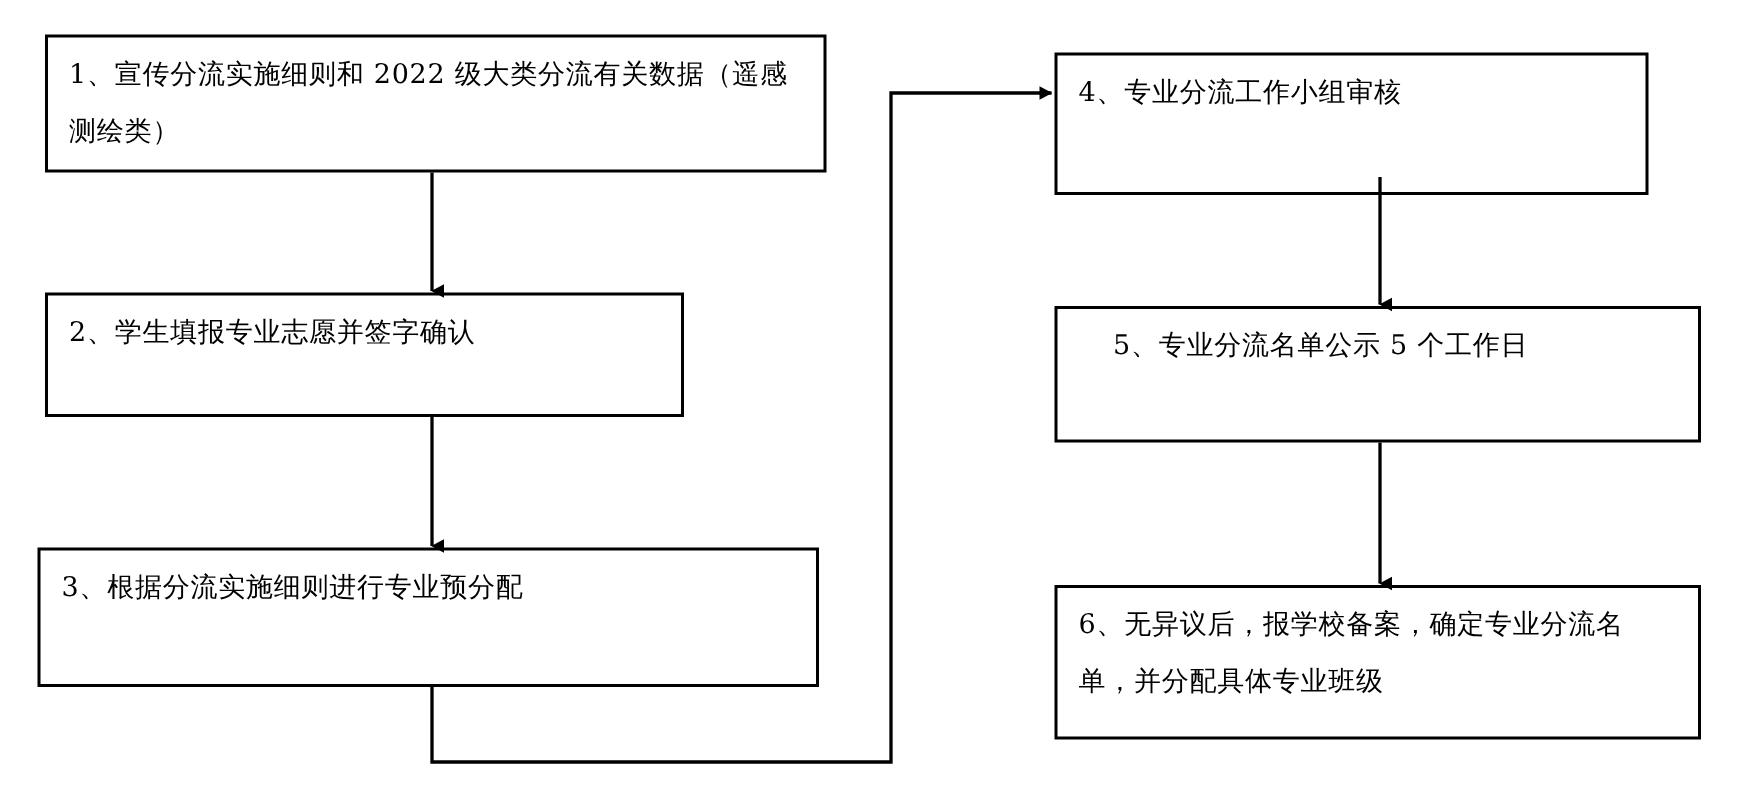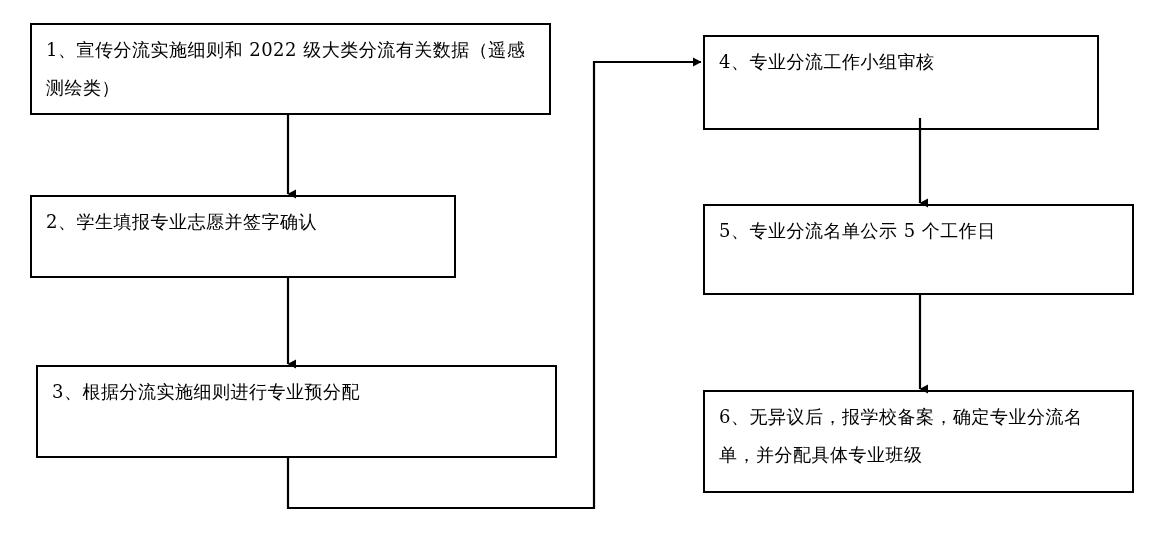--- a/index.html
+++ b/index.html
@@ -47,29 +47,29 @@
 <div id="canvas">
 
   <div class="flow-box" style="left:30px; top:23px; width:521px; height:92px;">
     <span class="box-text">1、宣传分流实施细则和 2022 级大类分流有关数据（遥感测绘类）</span>
   </div>
 
   <div class="flow-box" style="left:30px; top:195px; width:426px; height:83px;">
     <span class="box-text">2、学生填报专业志愿并签字确认</span>
   </div>
 
-  <div class="flow-box" style="left:36px; top:365px; width:521px; height:93px;">
+  <div class="flow-box" style="left:25px; top:365px; width:521px; height:93px;">
     <span class="box-text">3、根据分流实施细则进行专业预分配</span>
   </div>
 
   <div class="flow-box" style="left:703px; top:35px; width:396px; height:95px;">
     <span class="box-text">4、专业分流工作小组审核</span>
   </div>
 
-  <div class="flow-box" style="left:703px; top:204px; width:431px; height:91px;">
+  <div class="flow-box" style="left:703px; top:204px; width:431px; height:91px;padding-left:23px;">
     <span class="box-text">5、专业分流名单公示 5 个工作日</span>
   </div>
 
   <div class="flow-box" style="left:703px; top:390px; width:431px; height:103px;">
     <span class="box-text">6、无异议后，报学校备案，确定专业分流名单，并分配具体专业班级</span>
   </div>
 
   <svg id="connectors" viewBox="0 0 1172 540">
     <defs>
       <marker id="arrow-down" markerWidth="10" markerHeight="10" refX="5" refY="8.5" orient="auto" markerUnits="userSpaceOnUse">

